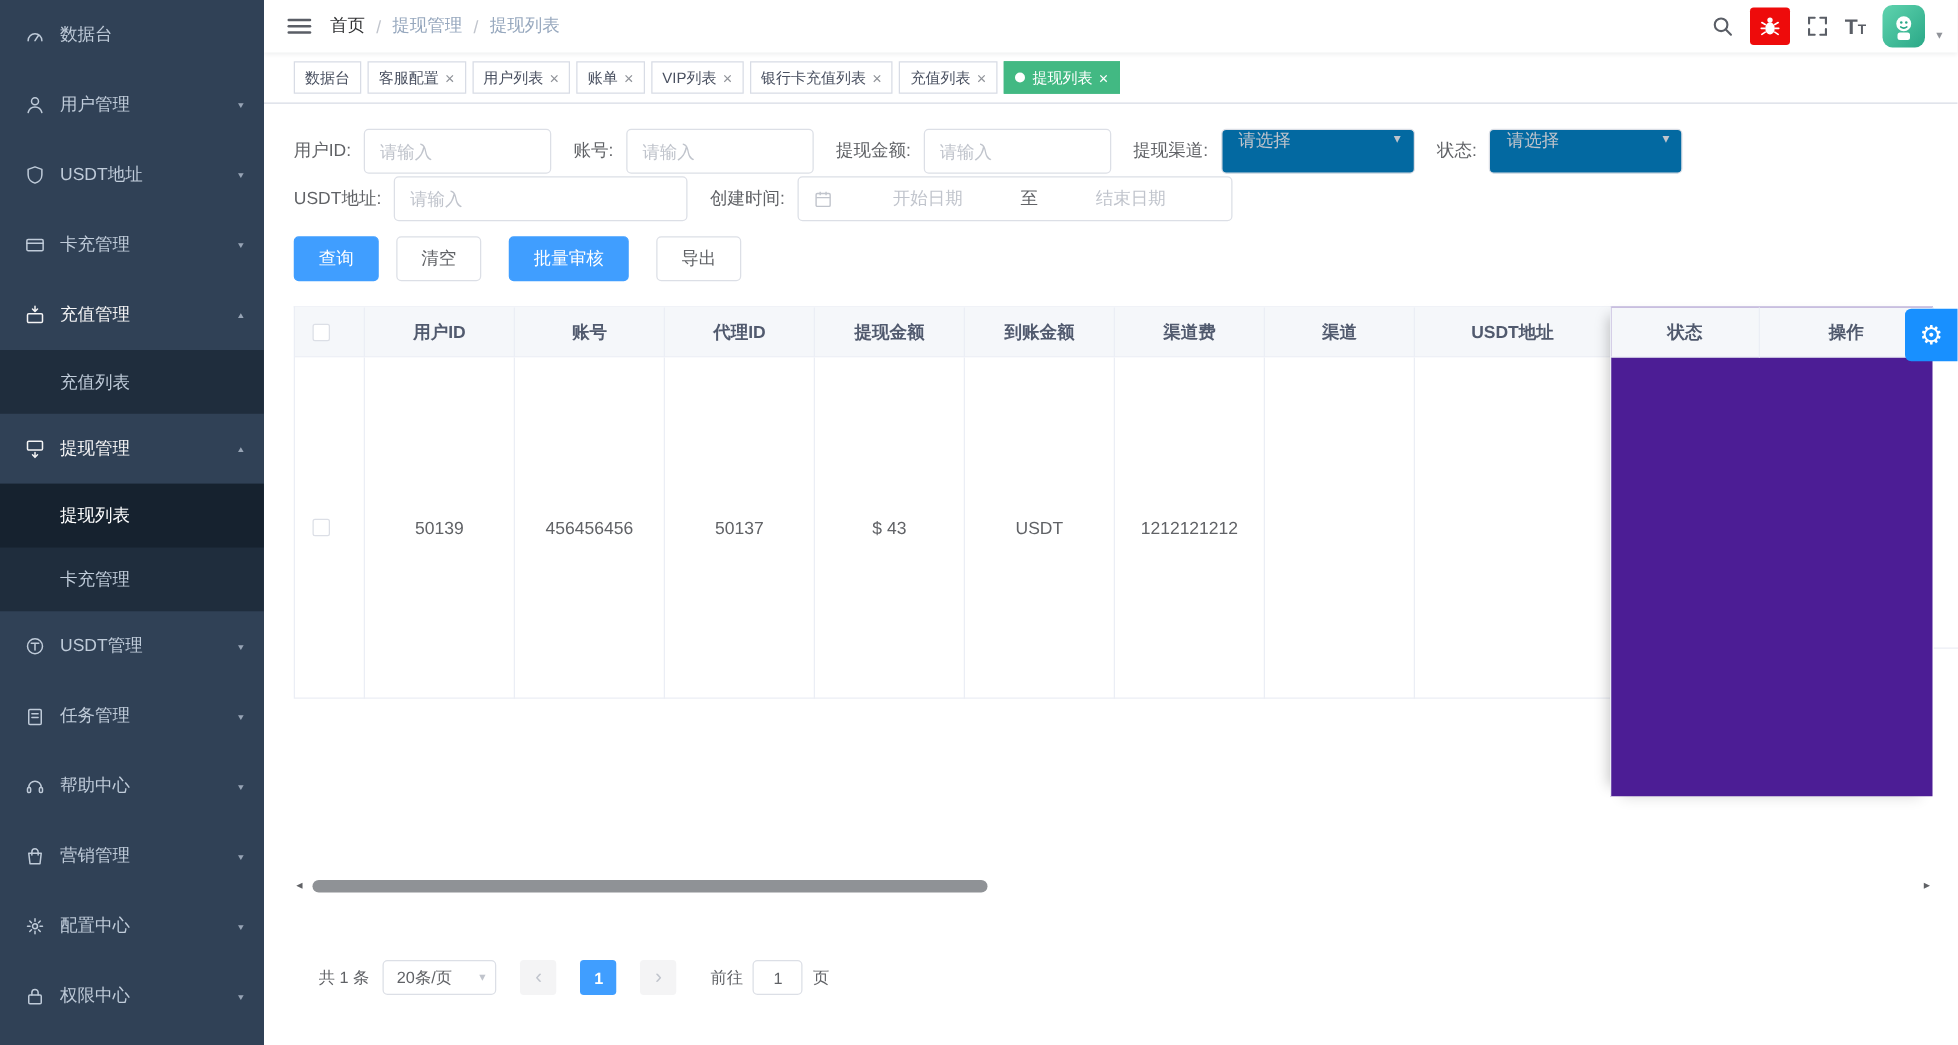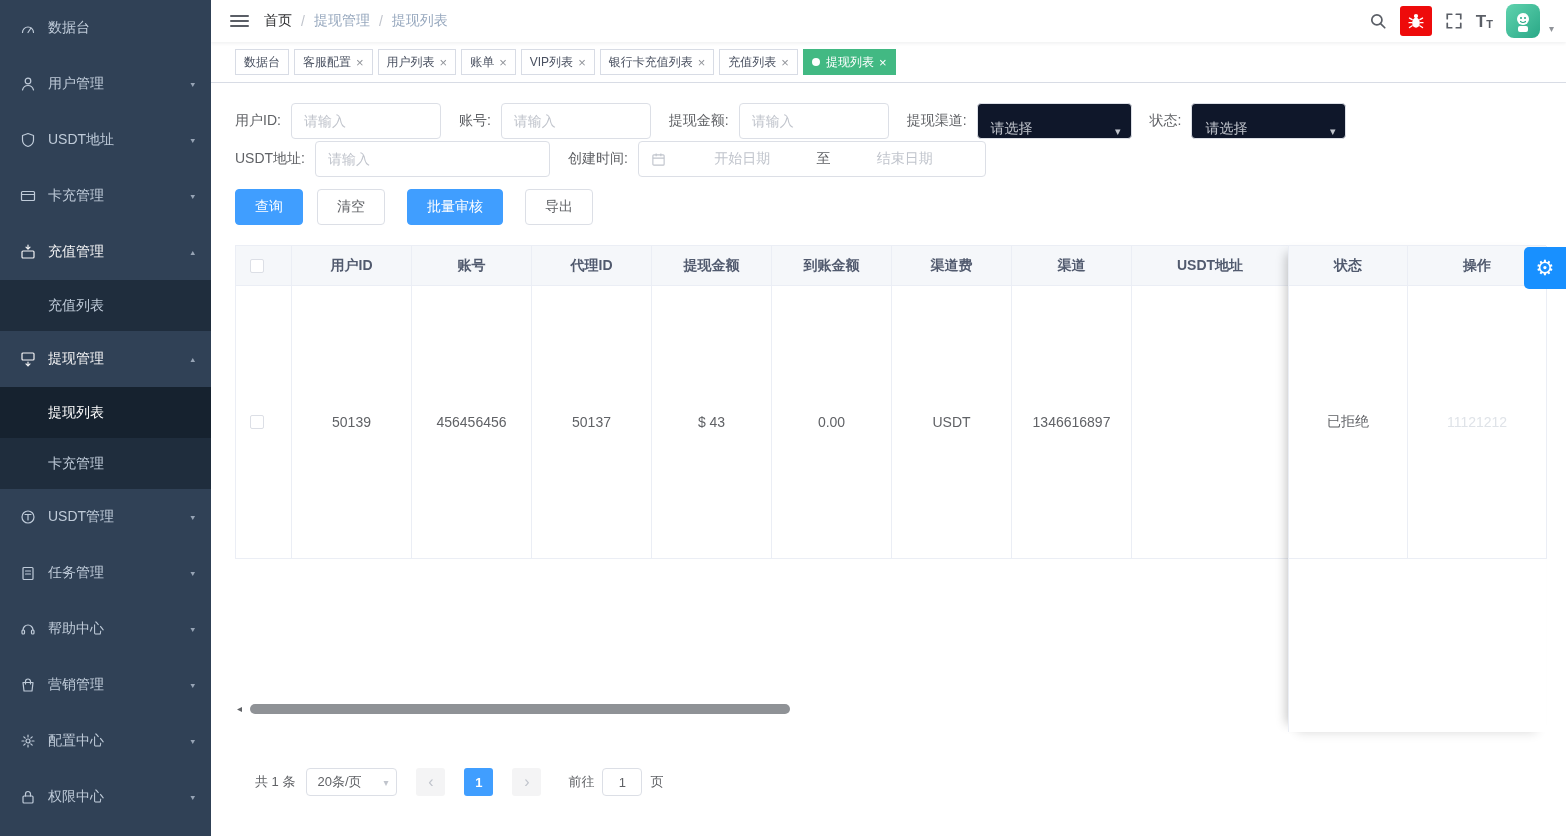--- a/index.html
+++ b/index.html
@@ -50,21 +50,21 @@
 
 
 .content{padding:20px 20px 0 24px;position:relative}
 .frow{display:flex;align-items:center;margin-bottom:2px}
 .frow2{margin-top:2px}
 .fitem{display:flex;align-items:center;margin-right:18px}
 .flabel{font-size:14px;color:#606266;margin-right:10px;white-space:nowrap}
 .inp{height:36px;border:1px solid #dcdfe6;border-radius:4px;padding:0 12px;font-size:14px;color:#606266;background:#fff;outline:none}
 .inp::placeholder{color:#c0c4cc}
 .w150{width:150px}.w235{width:235px}
-.sel{width:155px;height:36px;border:1px solid #dcdfe6;border-radius:4px;display:flex;align-items:flex-end;padding:0 10px 0 13px;font-size:14px;color:#c0c4cc;background:#0f172a;cursor:pointer}
+.sel{width:155px;height:36px;border:1px solid #dcdfe6;border-radius:4px;display:flex;align-items:flex-start;padding:0 10px 0 13px;font-size:14px;color:#c0c4cc;background:#0369a1;cursor:pointer}
 .sel .ph{flex:1}
 .sel .car{font-size:11px;color:#c0c4cc}
 .daterange{width:348px;height:36px;border:1px solid #dcdfe6;border-radius:4px;display:flex;align-items:center;padding:0 12px;font-size:14px;background:#fff;cursor:pointer}
 .daterange .cal{width:15px;height:15px;stroke:#c0c4cc;fill:none;stroke-width:1.2;margin-right:8px;flex:none}
 .daterange .ph{color:#c0c4cc;flex:1;text-align:center}
 .daterange .to{color:#606266;padding:0 6px}
 
 
 .btnrow{display:flex;align-items:center;margin-top:12px;gap:14px}
 .btn{height:36px;padding:0 19px;border-radius:4px;font-size:14px;border:1px solid #dcdfe6;background:#fff;color:#606266;cursor:pointer;white-space:nowrap}
@@ -72,21 +72,21 @@
 .ml8{margin-left:8px}
 
 
 .table-sec{position:relative;margin-top:20px;height:457px}
 .tgrid{display:grid;grid-template-columns:56px repeat(7,120px) 157px 119px 139px;width:1311px;border-top:1px solid #ebeef5;border-left:1px solid #ebeef5}
 .th,.td{display:flex;align-items:center;justify-content:center;border-right:1px solid #ebeef5;border-bottom:1px solid #ebeef5;background:#fff}
 .th{height:40px;background:#f5f7fa;font-size:14px;font-weight:700;color:#515a6e}
 .td{height:273px;font-size:14px;color:#606266}
 .cbcell{justify-content:flex-start;padding-left:14px}
 .ckb{width:14px;height:14px;border:1px solid #dcdfe6;border-radius:2px;background:#fff;cursor:pointer}
-.fixed-right{position:absolute;top:0;left:1053px;width:258px;height:487px;background:#4c1d95;display:flex;flex-direction:column;box-shadow:-10px 0 10px -8px rgba(0,0,0,.22),0 10px 10px -9px rgba(0,0,0,.12);border-top:1px solid #ebeef5;border-left:1px solid #ebeef5;z-index:3}
+.fixed-right{position:absolute;top:0;left:1053px;width:258px;height:392px;background:#4c1d95;display:flex;flex-direction:row;box-shadow:-10px 0 10px -8px rgba(0,0,0,.22),0 10px 10px -9px rgba(0,0,0,.12);border-top:1px solid #ebeef5;border-left:1px solid #ebeef5;z-index:3}
 .fr-row{display:flex}
 .fth{width:119px}.fth2{width:139px}
 .fr-row .th,.fr-row .td{flex:none}
 .faint{color:#dfe3e8}
 .fr-fill{flex:1;background:#fff}
 .gear-btn{position:absolute;top:2px;right:-20px;width:42px;height:42px;background:#1890ff;border-radius:5px 0 0 5px;display:flex;align-items:center;justify-content:center;color:#fff;font-size:21px;cursor:pointer;z-index:6}
 
 
 .hscroll{position:relative;height:14px;margin-top:0}
 .hs-arrow{position:absolute;top:1px;font-size:10px;color:#606266;cursor:pointer}
@@ -373,23 +373,22 @@
         <div class="th"></div>
         <div class="th"></div>
 
         <div class="td cbcell">
             <span class="ckb"></span>
           </div>
         <div class="td">50139</div>
         <div class="td">456456456</div>
         <div class="td">50137</div>
         <div class="td">$ 43</div>
-        <div class="td">0.00</div>
         <div class="td">USDT</div>
-        <div class="td">1346616897</div>
+        <div class="td">1212121212</div>
         <div class="td"></div>
         <div class="td"></div>
       </div>
 
       <div class="fixed-right">
         <div class="fr-row">
           <div class="th fth">状态</div>
           <div class="th fth2">操作</div>
         </div>
         <div class="fr-row">

